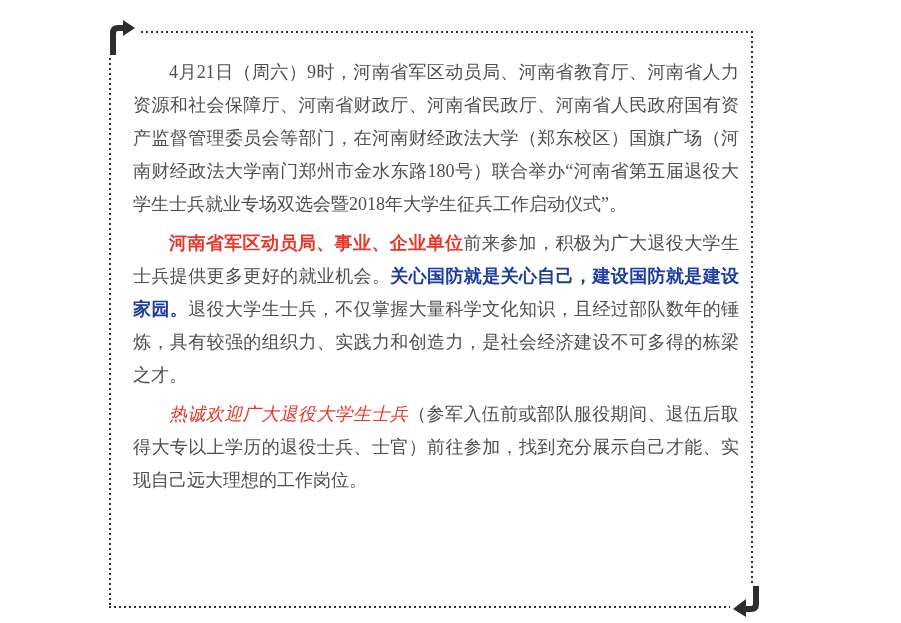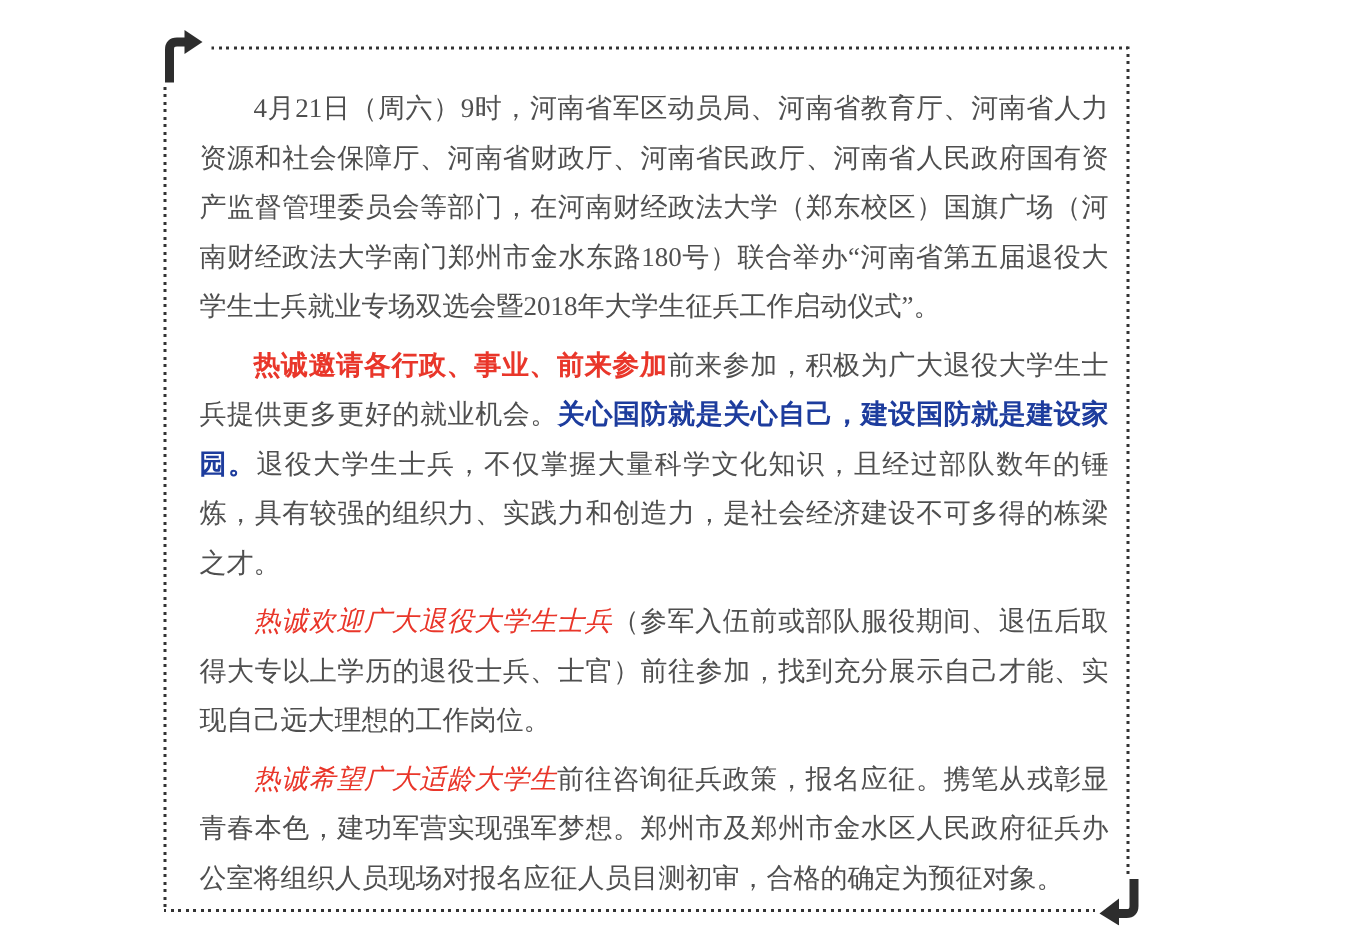--- a/index.html
+++ b/index.html
@@ -73,18 +73,17 @@
 
   <span class="corner-icon icon-bottomright">
     <svg width="32" height="32" viewBox="0 0 32 32">
       <path d="M25 1 V19 Q25 24 20 24 H13" fill="none" stroke="currentColor" stroke-width="6"></path>
       <path d="M15 14 L2 24 L15 32 Z" fill="currentColor"></path>
     </svg>
   </span>
 
   <div class="doc-body">
       <p><span class="seg-normal">4月21日（周六）9时，河南省军区动员局、河南省教育厅、河南省人力资源和社会保障厅、河南省财政厅、河南省民政厅、河南省人民政府国有资产监督管理委员会等部门，在河南财经政法大学（郑东校区）国旗广场（河南财经政法大学南门郑州市金水东路180号）联合举办“河南省第五届退役大学生士兵就业专场双选会暨2018年大学生征兵工作启动仪式”。</span></p>
-      <p><span class="seg-red-bold">热诚邀请各行政、事业、前来参加</span><span class="seg-normal">前来参加，积极为广大退役大学生士兵提供更多更好的就业机会。</span><span class="seg-blue-bold">关心国防就是关心自己，建设国防就是建设家园。</span><span class="seg-normal">退役大学生士兵，不仅掌握大量科学文化知识，且经过部队数年的锤炼，具有较强的组织力、实践力和创造力，是社会经济建设不可多得的栋梁之才。</span></p>
+      <p><span class="seg-red-bold">河南省军区动员局、事业、企业单位</span><span class="seg-normal">前来参加，积极为广大退役大学生士兵提供更多更好的就业机会。</span><span class="seg-blue-bold">关心国防就是关心自己，建设国防就是建设家园。</span><span class="seg-normal">退役大学生士兵，不仅掌握大量科学文化知识，且经过部队数年的锤炼，具有较强的组织力、实践力和创造力，是社会经济建设不可多得的栋梁之才。</span></p>
       <p><span class="seg-red-bold-italic">热诚欢迎广大退役大学生士兵</span><span class="seg-normal">（参军入伍前或部队服役期间、退伍后取得大专以上学历的退役士兵、士官）前往参加，找到充分展示自己才能、实现自己远大理想的工作岗位。</span></p>
-      <p><span class="seg-red-bold-italic">热诚希望广大适龄大学生</span><span class="seg-normal">前往咨询征兵政策，报名应征。携笔从戎彰显青春本色，建功军营实现强军梦想。郑州市及郑州市金水区人民政府征兵办公室将组织人员现场对报名应征人员目测初审，合格的确定为预征对象。</span></p>
     </div>
 
 </div>
 
 </body></html>

